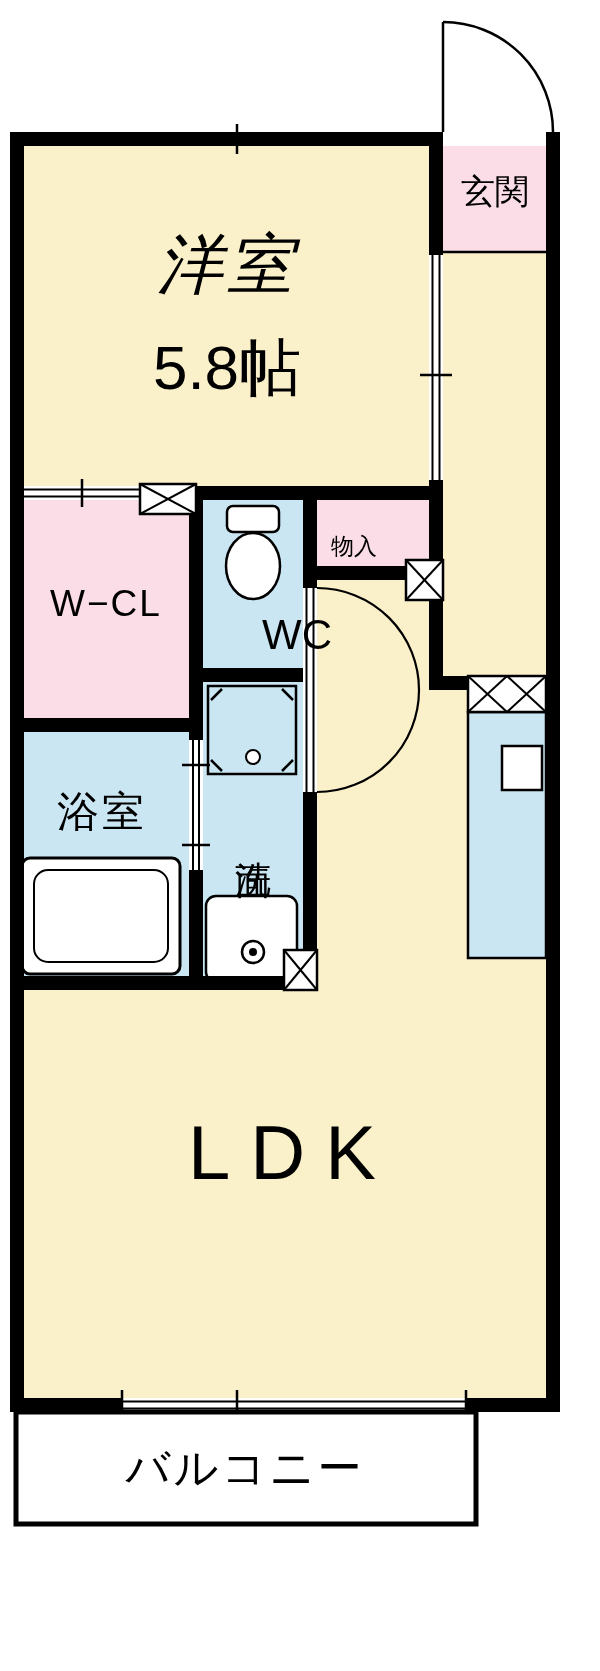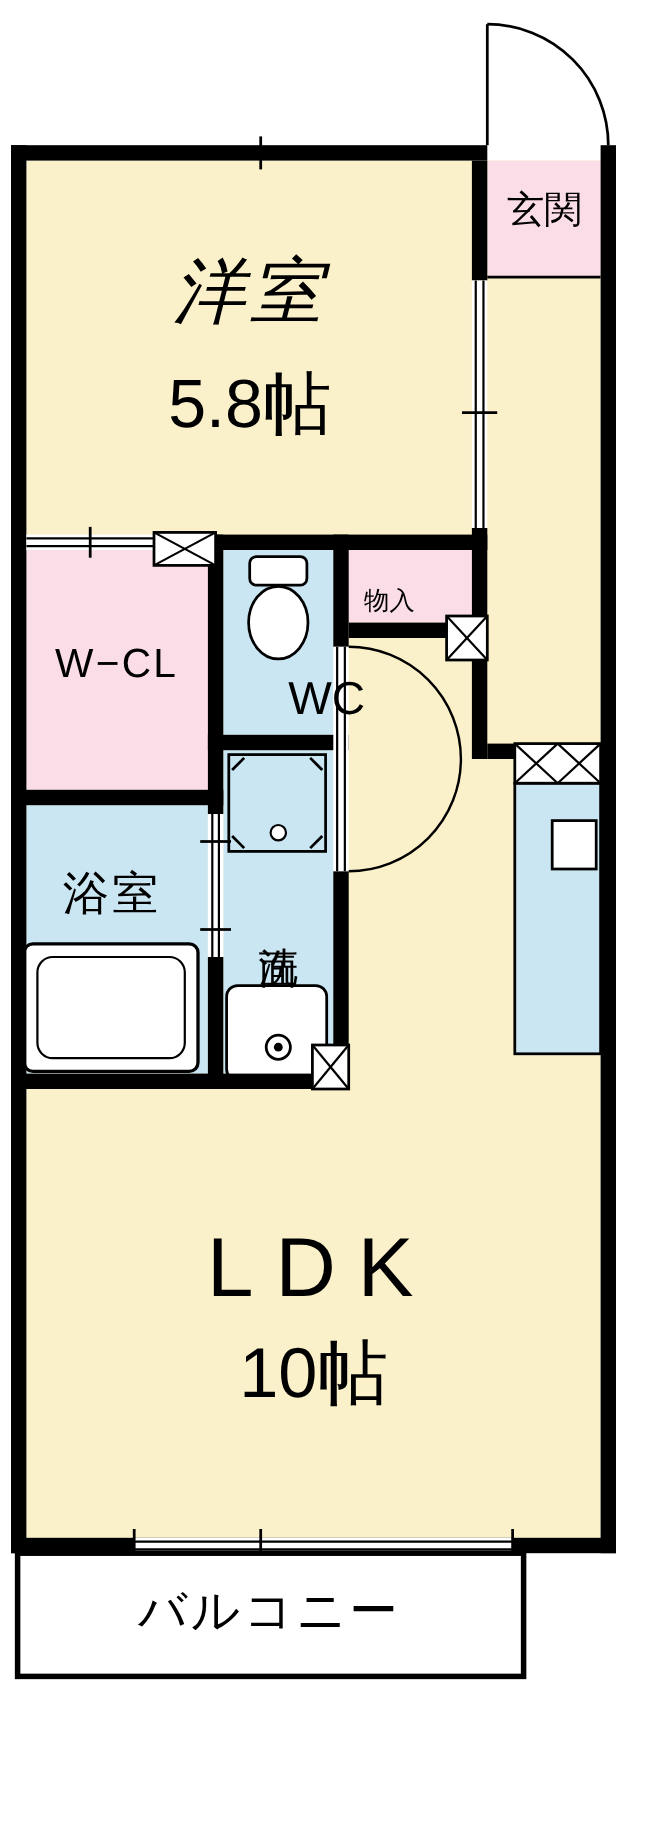--- a/index.html
+++ b/index.html
@@ -143,16 +143,15 @@
 
   <div class="lbl" style="left:495px;top:191px;font-size:34px;">玄関</div>
   <div class="lbl" style="left:227px;top:264px;font-size:66px;letter-spacing:4px;font-style:italic;">洋室</div>
   <div class="lbl" style="left:227px;top:368px;font-size:62px;">5.8帖</div>
   <div class="lbl" style="left:354px;top:534px;font-size:23px;margin-top:12px;">物入</div>
   <div class="lbl" style="left:106px;top:603px;font-size:37px;letter-spacing:2px;">W−CL</div>
   <div class="lbl" style="left:253px;top:635px;font-size:42px;margin-left:44px;">WC</div>
   <div class="lbl" style="left:102px;top:812px;font-size:42px;letter-spacing:3px;">浴室</div>
   <div class="lbl vert" style="left:253px;top:838px;font-size:36px;">洗面</div>
   <div class="lbl" style="left:292px;top:1153px;font-size:76px;letter-spacing:20px;text-align:center;">LDK</div>
-  <div class="lbl" style="left:285px;top:1248px;font-size:64px;">10帖</div>
-  <div class="lbl" style="left:245px;top:1468px;font-size:44px;letter-spacing:3px;font-family:Liberation Mono, monospace;">バルコニー</div>
+  <div class="lbl" style="left:245px;top:1468px;font-size:44px;letter-spacing:3px;">バルコニー</div>
 
 </div>
 
 </body></html>

